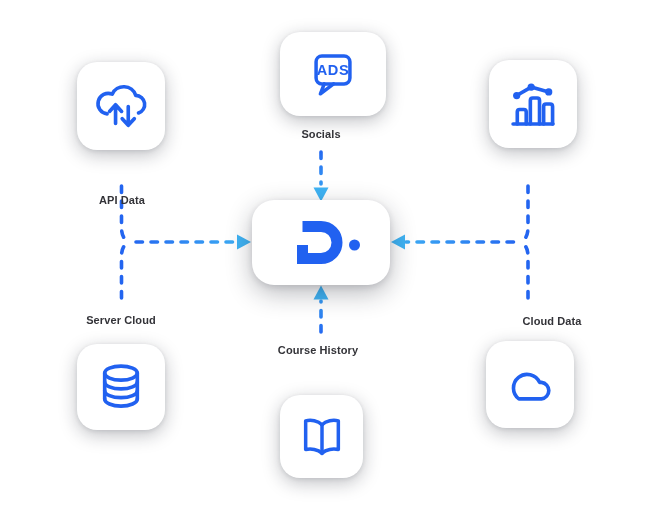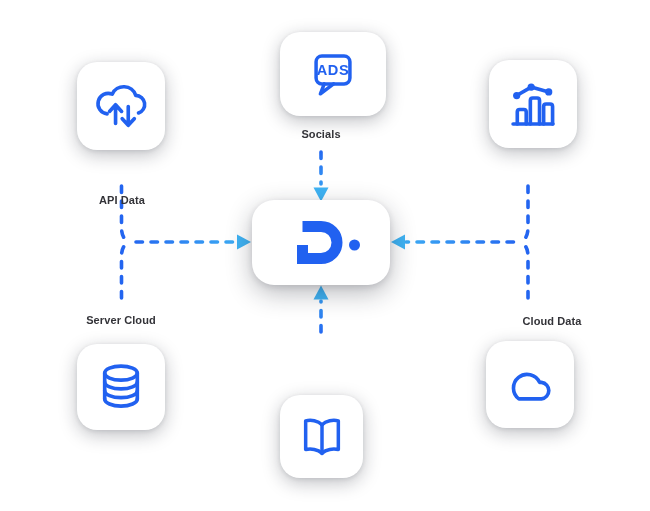--- a/index.html
+++ b/index.html
@@ -115,20 +115,21 @@
       <ellipse cx="24" cy="12.5" rx="13.5" ry="5.8"></ellipse>
       <path d="M10.5,12.5 V34"></path>
         <path d="M37.5,12.5 V34"></path>
       <path d="M10.5,34 a13.5,5.8 0 0 0 27,0"></path>
       <path d="M10.5,19.8 a13.5,5.8 0 0 0 27,0"></path>
       <path d="M10.5,27 a13.5,5.8 0 0 0 27,0"></path>
     </svg>
   </div>
 
   <div class="node-label" style="left:318px;top:340px;">
+    <div>Course History</div>
   </div>
   <div class="node-box" style="left:280px;top:395px;width:83px;height:83px;">
     <svg class="icon" width="56" height="56" viewBox="0 0 48 48" fill="none" stroke="#2161F0" stroke-width="3" stroke-linecap="round" stroke-linejoin="round">
       <path d="M24,13.5 C20.5,10 14.5,9 10,10.2 V34.8 C14.5,33.8 20.5,34.6 24,38"></path>
       <path d="M24,13.5 C27.5,10 33.5,9 38,10.2 V34.8 C33.5,33.8 27.5,34.6 24,38"></path>
       <path d="M24,13.5 V38"></path>
     </svg>
   </div>
 
   <div class="node-label" style="left:530px;top:311px;margin-left:22px;">Cloud Data</div>

